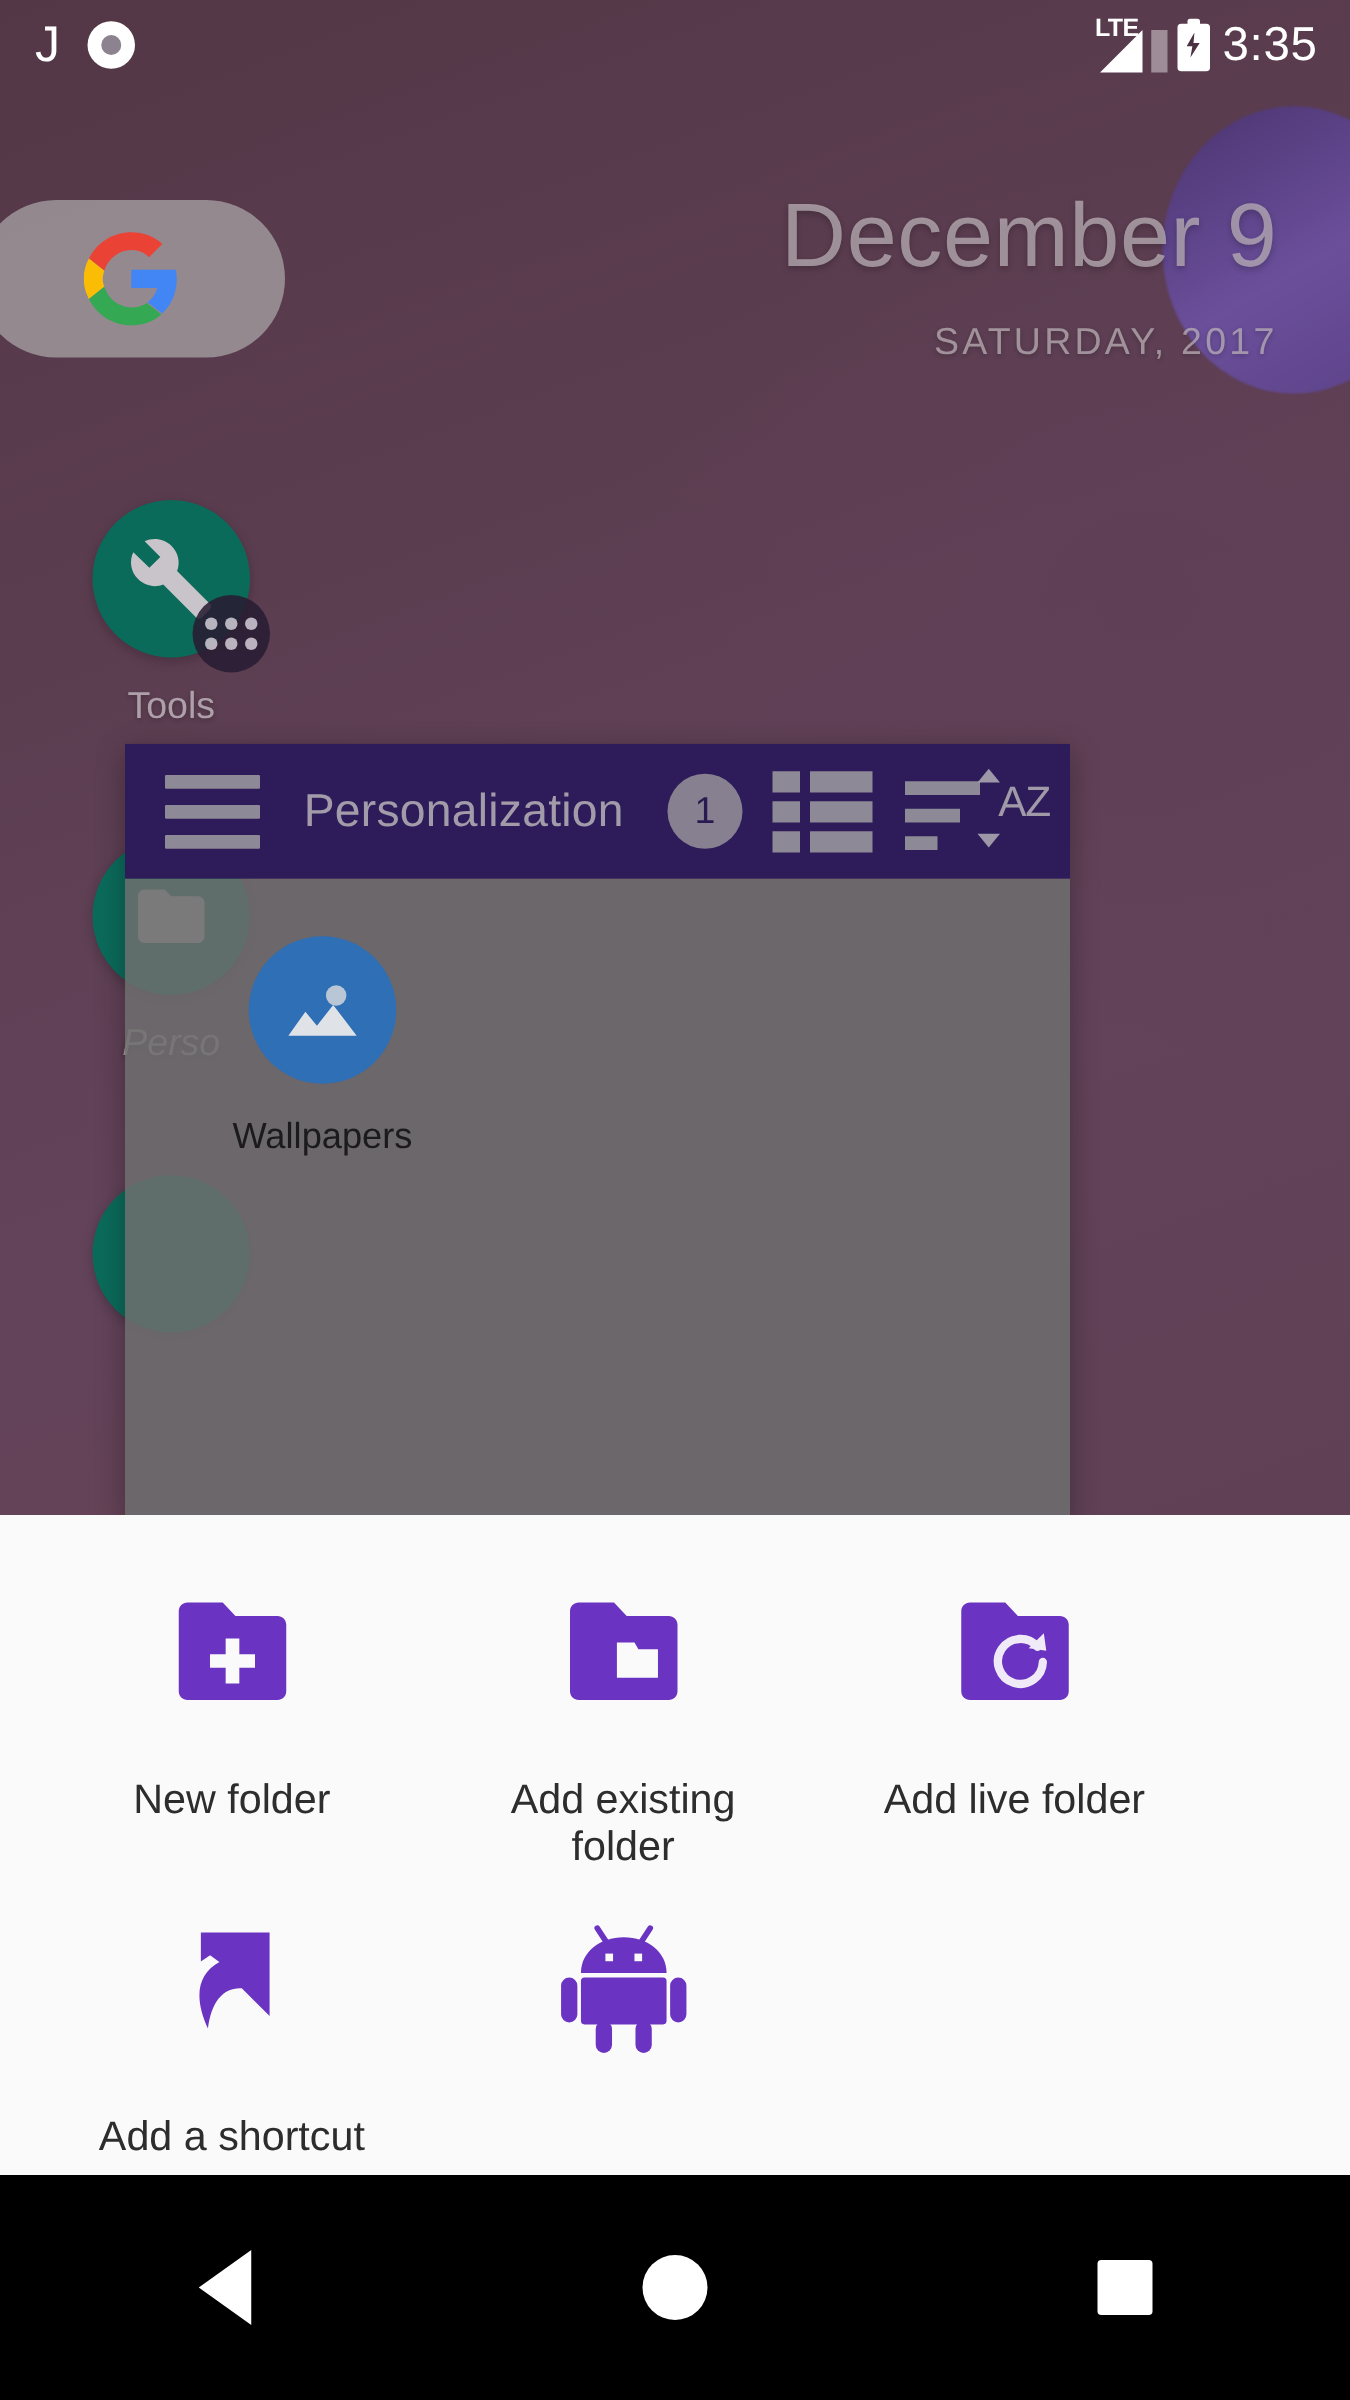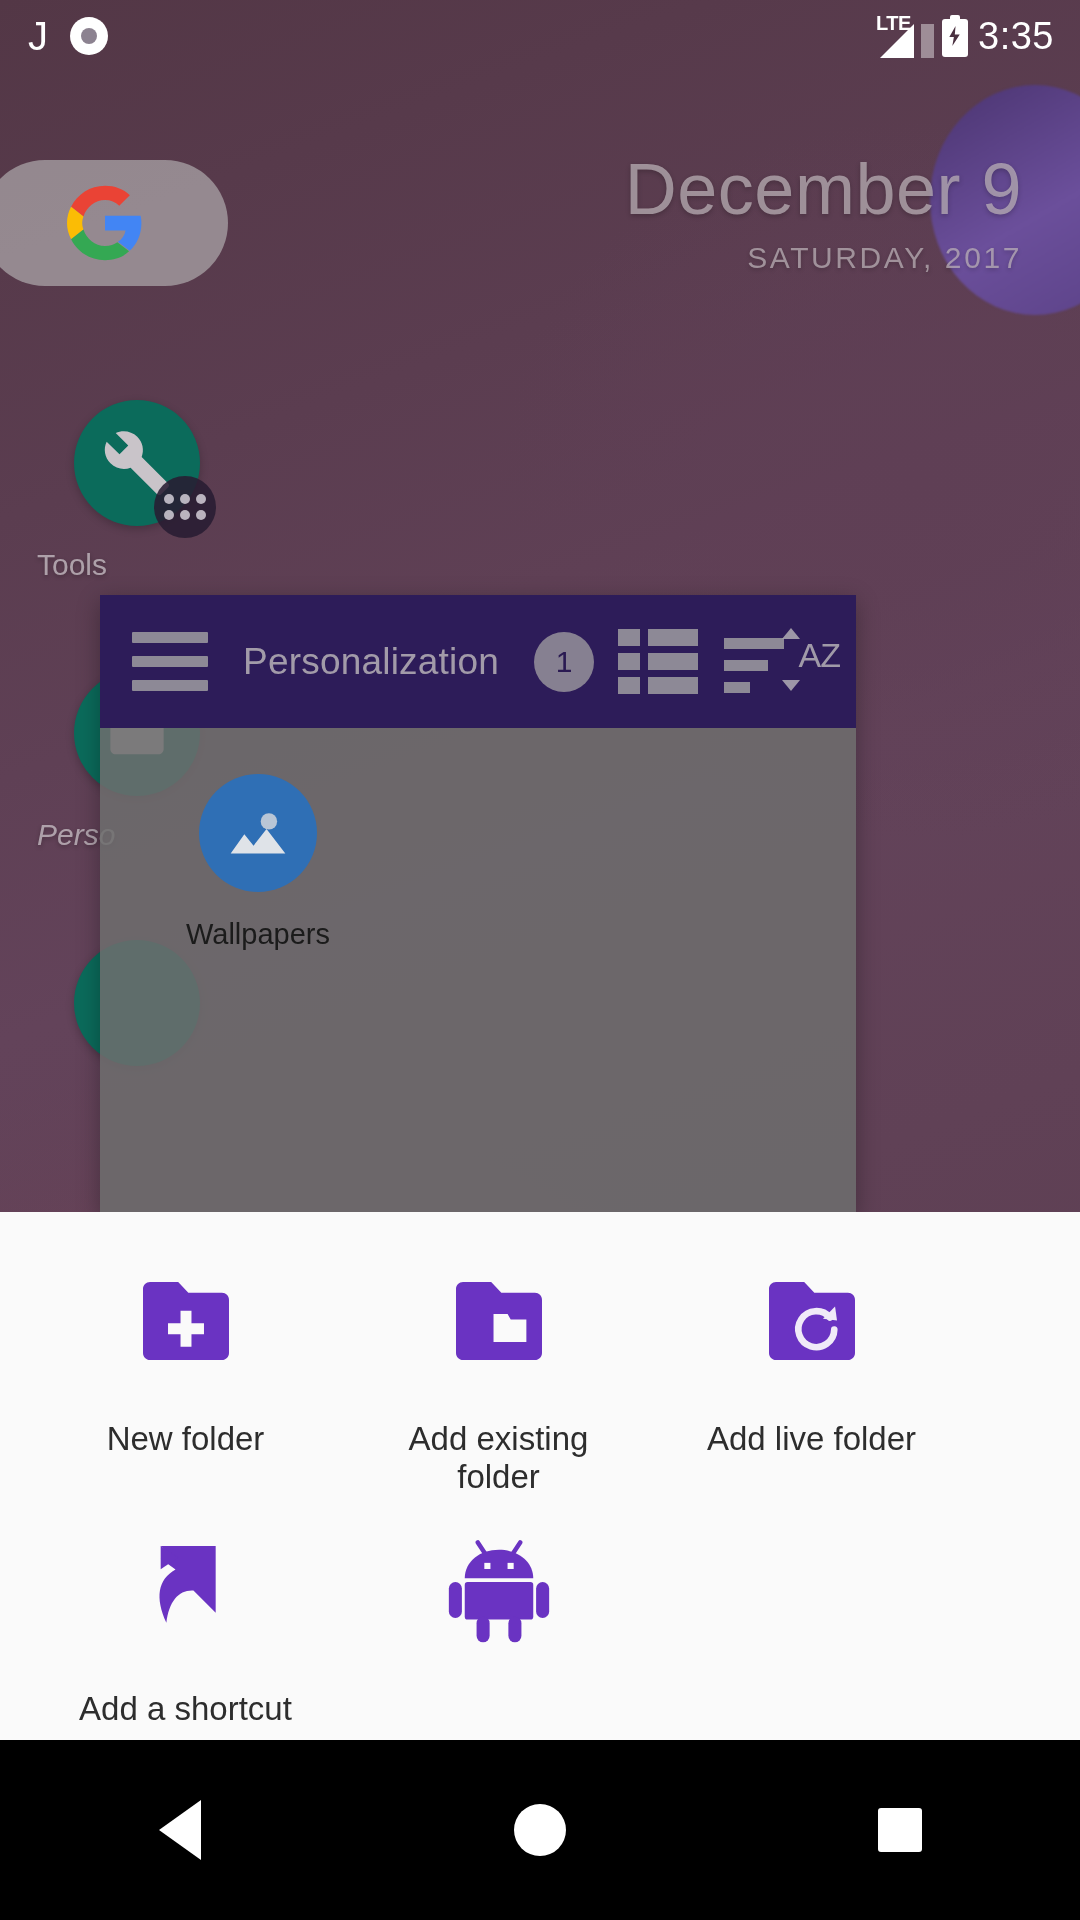--- a/index.html
+++ b/index.html
@@ -79,26 +79,26 @@
   .g-logo svg { width:100%; height:100%; display:block; }
 
   .dwidget { position:absolute; right:58px; top:150px; text-align:right; }
   .dw-main {
     font-size:72px; font-weight:300; color:rgba(190,180,186,0.72);
     letter-spacing:0.5px; line-height:1.1;
     text-shadow:0 2px 5px rgba(0,0,0,0.22);
   }
   .dw-sub {
     font-size:30px; font-weight:400; color:rgba(190,180,186,0.72);
-    letter-spacing:2.6px; margin-top:12px;
+    letter-spacing:2.6px; margin-top:28px;
     text-shadow:0 2px 4px rgba(0,0,0,0.2);
   }
 
   
-  .homeicon { position:absolute; width:200px; text-align:left; }
+  .homeicon { position:absolute; width:200px; text-align:center; }
   .hi-circle {
     width:126px; height:126px; border-radius:50%;
     margin:0 auto; position:relative;
     display:flex; align-items:center; justify-content:center;
     box-shadow:0 3px 9px rgba(0,0,0,0.22);
   }
   .hi-label {
     margin-top:22px; font-size:30px; color:rgba(198,190,196,0.78);
     text-shadow:0 2px 4px rgba(0,0,0,0.25);
   }
@@ -110,21 +110,21 @@
   }
   .fb-dots { display:grid; grid-template-columns:repeat(3,10px); gap:6px; }
   .fb-dots i { width:10px; height:10px; border-radius:50%; background:rgba(225,220,230,0.78); display:block; }
 
   
   .drawer {
     position:absolute; left:100px; top:595px; width:756px; height:620px;
     box-shadow:0 6px 22px rgba(0,0,0,0.30); overflow:hidden; z-index:20;
   }
   .drawer-toolbar {
-    height:133px; background:#2d1c59;
+    height:108px; background:#2d1c59;
     display:flex; align-items:center; padding:0 20px 0 32px; gap:0;
   }
   .tb-hamburger { width:76px; display:flex; flex-direction:column; gap:13px; cursor:pointer; }
   .tb-hamburger i { height:11px; background:rgba(150,146,155,0.92); display:block; border-radius:1px; }
   .tb-title {
     flex:1; text-align:center; font-size:37px;
     color:rgba(172,166,176,0.92); font-weight:400; letter-spacing:0.2px;
   }
   .tb-badge {
     width:60px; height:60px; border-radius:50%;

